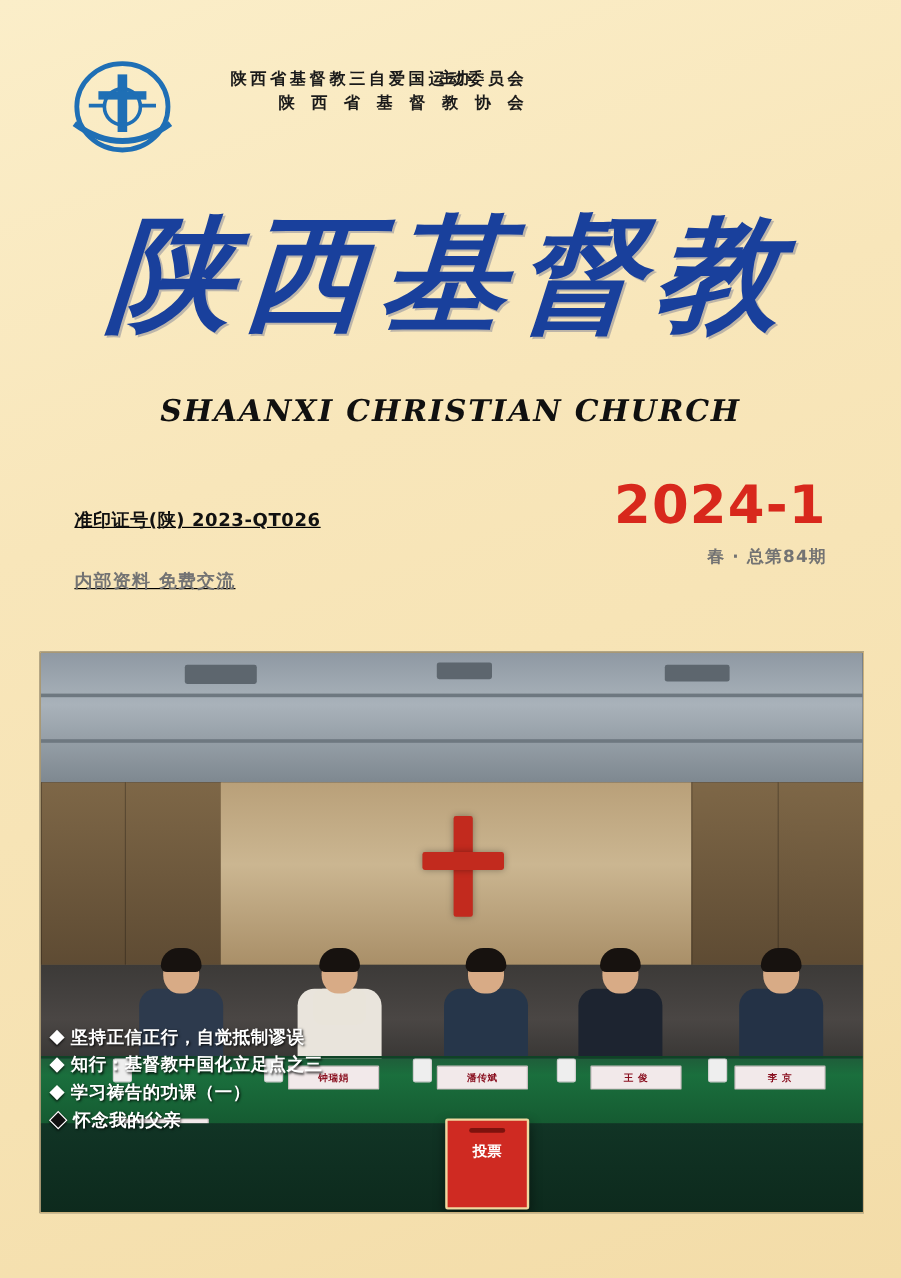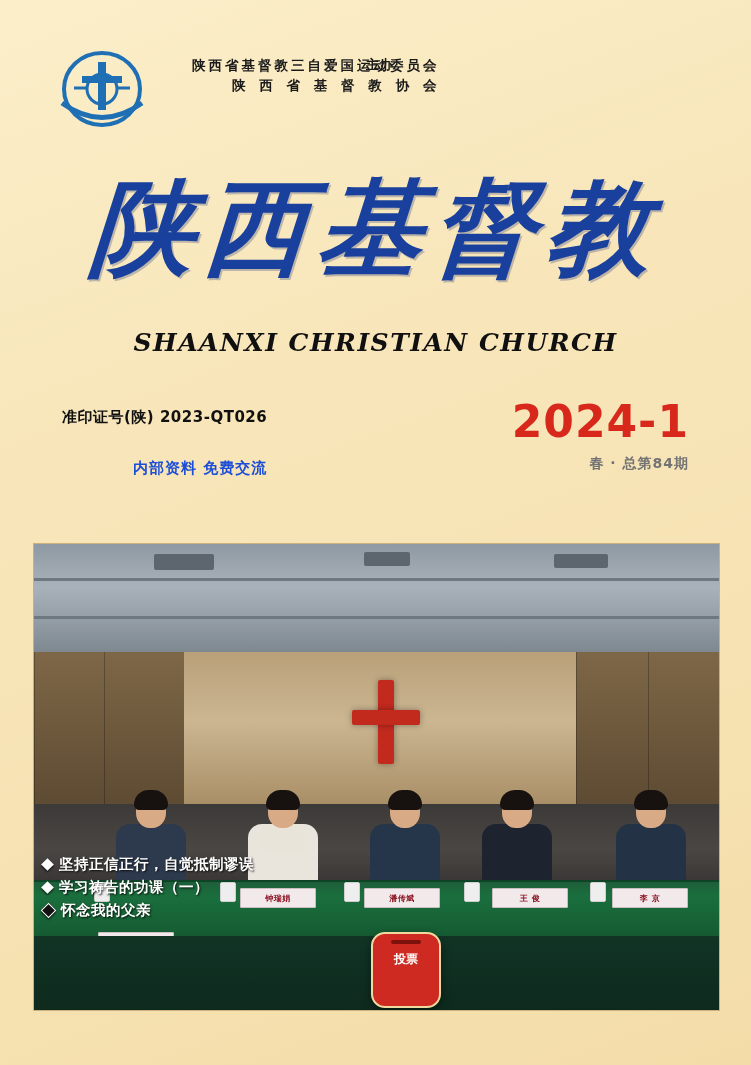--- a/index.html
+++ b/index.html
@@ -43,27 +43,27 @@
   }
   .title-en{
     position:absolute;top:328px;left:0;width:751px;
     text-align:center;
     font-family:"DejaVu Serif","Liberation Serif",serif;
     font-style:italic;font-weight:bold;
     font-size:25px;letter-spacing:1.5px;color:#101010;
   }
 
   
-  .meta-left{position:absolute;left:62px;top:408px;}
+  .meta-left{position:absolute;left:62px;top:424px;text-decoration:underline;}
   .meta-license{
     font-size:15px;font-weight:bold;color:#111;letter-spacing:0.5px;white-space:nowrap;
   }
   .meta-internal{
     margin-top:32px;
-    font-size:15px;font-weight:bold;color:#1d4ed8;letter-spacing:1px;white-space:nowrap;text-align:right;
+    font-size:15px;font-weight:bold;color:#737373;letter-spacing:1px;white-space:nowrap;
   }
   .issue-no{
     position:absolute;right:62px;top:396px;
     font-family:"DejaVu Sans","Liberation Sans",sans-serif;
     font-size:44px;font-weight:bold;color:#d8281c;letter-spacing:1px;
   }
   .issue-sub{
     position:absolute;right:62px;top:455px;
     font-size:14px;font-weight:bold;color:#737373;letter-spacing:1px;
     text-align:right;white-space:nowrap;
@@ -139,21 +139,21 @@
   .ph-cup{
     position:absolute;top:338px;width:14px;height:18px;background:#eee;
     border-radius:2px;border:1px solid #cfcfcf;
   }
   .ph-floor{
     position:absolute;left:0;top:392px;width:100%;height:74px;
     background:linear-gradient(180deg,#113425 0%,#0d2a1d 100%);
   }
   .ph-ballotbox{
     position:absolute;left:337px;top:388px;width:66px;height:72px;
-    background:#cf2a22;border:2px solid #f0d9a0;border-radius:14px;
+    background:#cf2a22;border:2px solid #f0d9a0;border-radius:2px;
     box-shadow:0 4px 10px rgba(0,0,0,.45);
   }
   .ph-ballot-slot{
     position:absolute;left:50%;transform:translateX(-50%);top:6px;
     width:30px;height:4px;background:#7d120d;border-radius:2px;
   }
   .ph-ballot-text{
     position:absolute;left:0;top:18px;width:100%;text-align:center;
     color:#fff;font-size:12px;font-weight:bold;line-height:15px;
     font-family:"DejaVu Sans","Liberation Sans",sans-serif;
@@ -277,20 +277,24 @@
       <div class="ph-ballot-text">投票</div>
     </div>
 
     <div class="toc" style="position:absolute;left:9px;top:311px;">
       <div class="toc-item">
         <span class="toc-dia"></span>
         <span>坚持正信正行，自觉抵制谬误</span>
       </div>
       <div class="toc-item">
         <span class="toc-dia"></span>
+        <span>知行：基督教中国化立足点之三</span>
+      </div>
+      <div class="toc-item">
+        <span class="toc-dia"></span>
         <span>学习祷告的功课（一）</span>
       </div>
       <div class="toc-item solid">
         <span class="toc-dia"></span>
         <span>怀念我的父亲</span>
       </div>
     </div>
   </div>
 
 </div>

